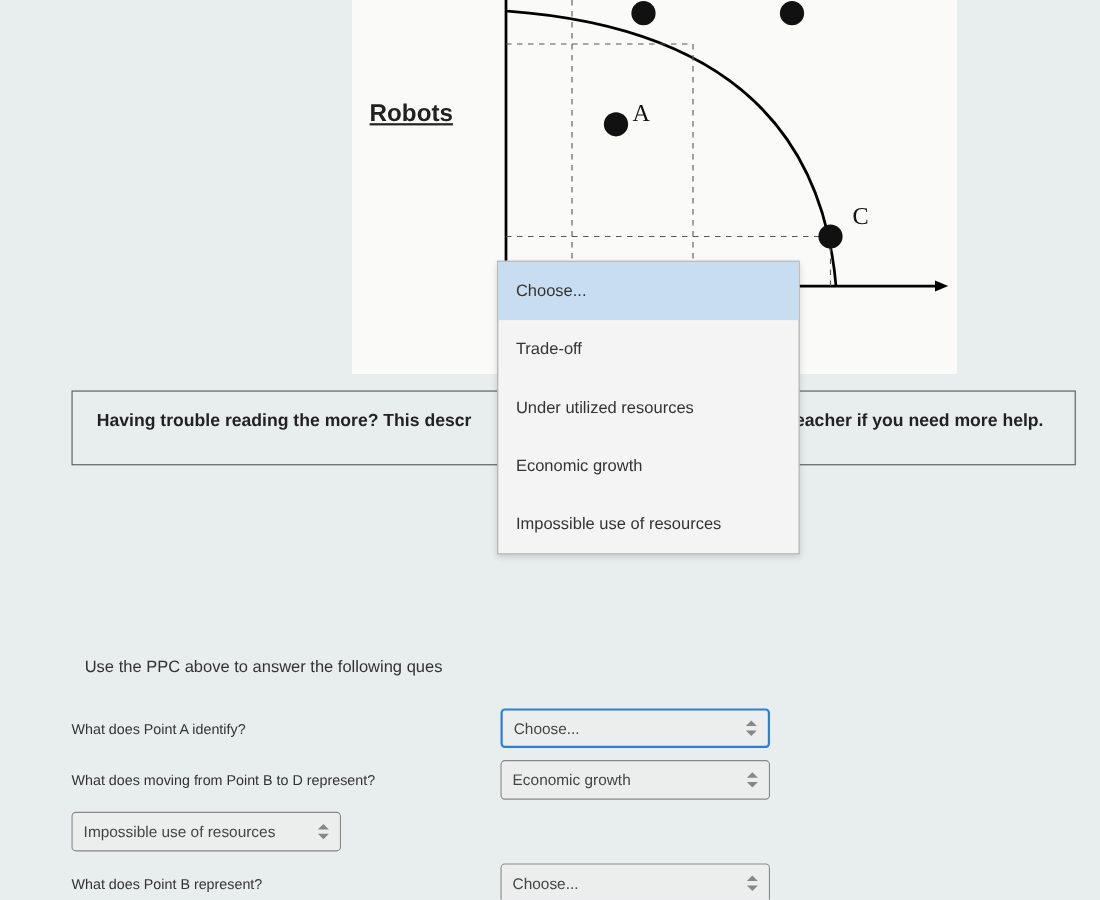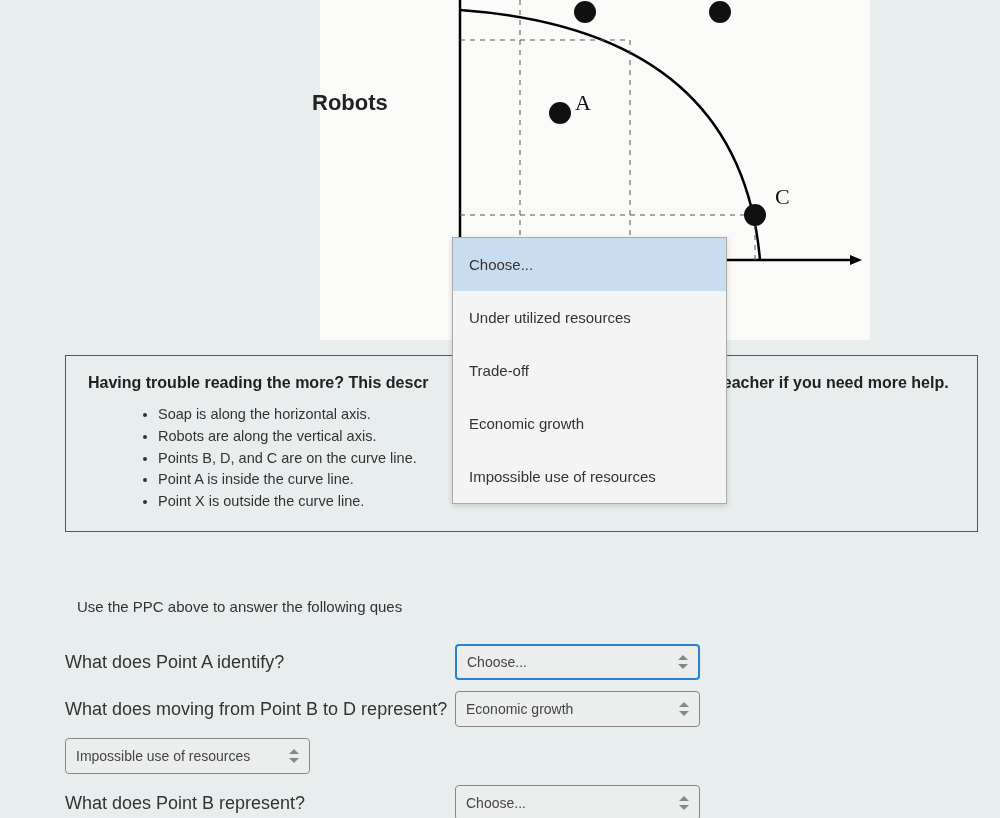--- a/index.html
+++ b/index.html
@@ -19,21 +19,21 @@
       width: 550px;
       height: 340px;
       background: #fafaf8;
     }
     .axis-label {
       position: absolute;
       font-weight: bold;
       font-size: 22px;
       color: #222;
     }
-    .robots-label { top: 90px; left: 312px; }
+    .robots-label { top: 90px; left: 336px; text-decoration: underline; }
     .chart-svg {
       position: absolute;
       top: 0;
       left: 450px;
       width: 420px;
       height: 280px;
     }
     .description-box {
       position: absolute;
       top: 355px;
@@ -72,21 +72,21 @@
       left: 65px;
       width: 720px;
     }
     .qrow {
       display: flex;
       align-items: center;
       margin-bottom: 11px;
     }
     .qtext {
       width: 390px;
-      font-size: 18px;
+      font-size: 13px;
       color: #333;
     }
     .dropdown-btn {
       position: relative;
       width: 245px;
       height: 36px;
       border: 1px solid #888;
       border-radius: 4px;
       background: #eceeee;
       display: flex;
@@ -173,27 +173,20 @@
 
 <div class="point-label" style="top:90px; left:575px;">A</div>
 <div class="point-label" style="top:184px; left:775px;">C</div>
 
 <div class="description-box">
   <div class="desc-title">
     <span>Having trouble reading the more? This descr</span>
     <span style="display:inline-block; width:280px;"></span>
     <span>teacher if you need more help.</span>
   </div>
-  <ul class="desc-list">
-    <li>Soap is along the horizontal axis.</li>
-    <li>Robots are along the vertical axis.</li>
-    <li>Points B, D, and C are on the curve line.</li>
-    <li>Point A is inside the curve line.</li>
-    <li>Point X is outside the curve line.</li>
-  </ul>
 </div>
 
 <div class="instructions">Use the PPC above to answer the following ques</div>
 
 <div class="questions">
   <div class="qrow">
     <div class="qtext">What does Point A identify?</div>
     <div class="dropdown-btn active">
       <span>Choose...</span>
       <span class="sort-icon"></span>
@@ -216,17 +209,17 @@
     <div class="qtext">What does Point B represent?</div>
     <div class="dropdown-btn">
       <span>Choose...</span>
       <span class="sort-icon"></span>
     </div>
   </div>
 </div>
 
 <div class="dropdown-menu">
   <div class="dropdown-item highlight">Choose...</div>
+  <div class="dropdown-item">Trade-off</div>
   <div class="dropdown-item">Under utilized resources</div>
-  <div class="dropdown-item">Trade-off</div>
   <div class="dropdown-item">Economic growth</div>
   <div class="dropdown-item">Impossible use of resources</div>
 </div>
 
 </body></html>

